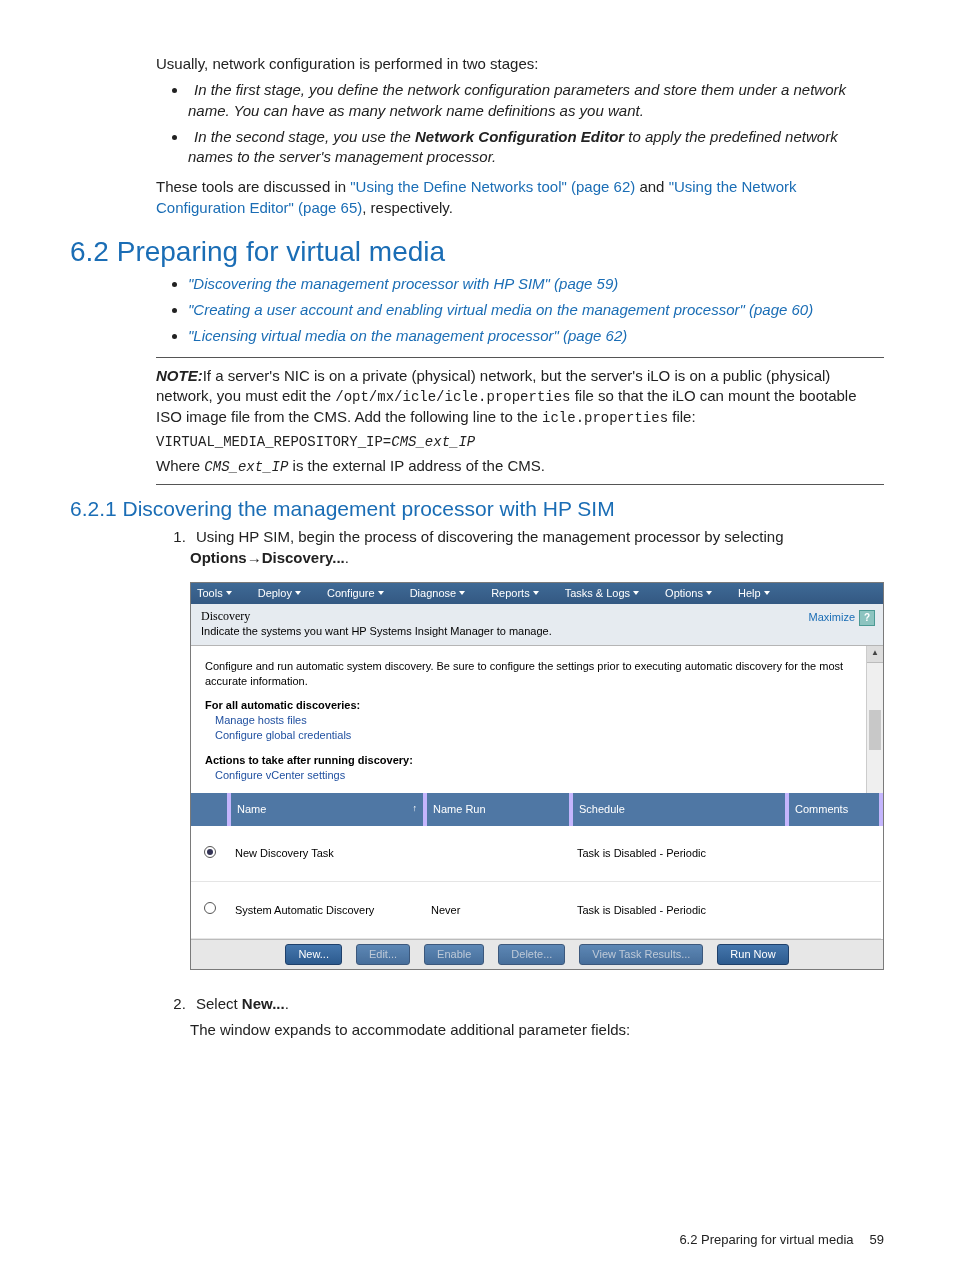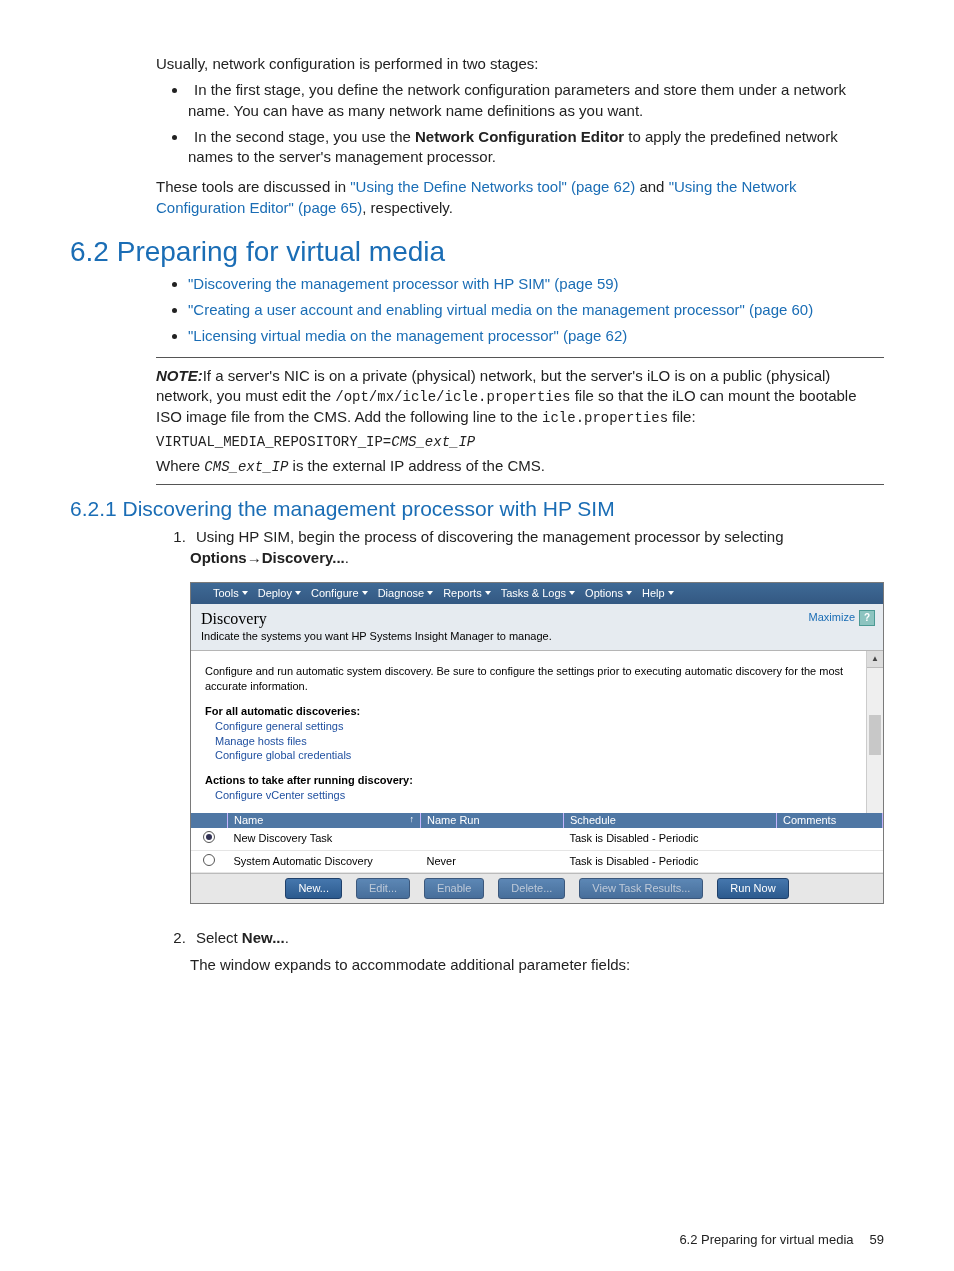--- a/index.html
+++ b/index.html
@@ -26,20 +26,21 @@
     line-height: 1.35;
   }
   ul {
     margin: 6px 0 10px 0;
     padding-left: 32px;
   }
   ul li {
     margin: 6px 0;
     font-size: 15px;
     line-height: 1.35;
+    font-style: italic;
   }
   ol {
     margin: 6px 0 10px 0;
     padding-left: 34px;
   }
   ol li {
     margin: 6px 0;
     font-size: 15px;
     line-height: 1.35;
   }
@@ -91,22 +92,22 @@
     width: 692px;
     margin: 14px auto 24px auto;
     font-size: 11px;
     color: #000;
     border: 1px solid #7a7a7a;
   }
   .sim-menubar {
     background: linear-gradient(to bottom, #3f6a96, #335882);
     color: #fff;
     display: flex;
-    padding: 3px 22px;
-    gap: 10px;
+    padding: 3px 6px;
+    gap: 26px;
     font-size: 11px;
   }
   .sim-menuitem {
     display: flex;
     align-items: center;
     gap: 3px;
   }
   .caret-down {
     display: inline-block;
     width: 0; height: 0;
@@ -115,21 +116,21 @@
     border-top: 4px solid #fff;
   }
   .sim-header {
     background: #e6ebf0;
     padding: 4px 10px 6px 10px;
     border-bottom: 1px solid #b5b5b5;
     position: relative;
   }
   .sim-header h4 {
     margin: 0;
-    font-size: 16px;
+    font-size: 12px;
     font-family: Georgia, serif;
     font-weight: normal;
   }
   .maxicon {
     position: absolute;
     right: 8px;
     top: 6px;
     display: flex;
     align-items: center;
     gap: 4px;
@@ -202,31 +203,31 @@
   .sim-table {
     width: 100%;
     border-collapse: collapse;
     font-size: 11px;
     margin-top: 0;
   }
   .sim-table th {
     background: #4f77a4;
     color: #fff;
     text-align: left;
-    padding: 0 6px;
+    padding: 9px 6px;
     font-weight: normal;
-    border-right: 1px solid #c4b5fd;
+    border-right: 4px solid #c4b5fd;
     font-size: 11px;
   }
   .sim-table th .sort-icon {
     float: right;
     font-size: 9px;
   }
   .sim-table td {
-    padding: 3px 6px;
+    padding: 20px 6px;
     border-bottom: 1px solid #e5e5e5;
   }
   .sim-table td.sel-col {
     width: 20px;
     text-align: center;
   }
   .radio-dot {
     display: inline-block;
     width: 10px;
     height: 10px;
@@ -354,21 +355,20 @@
             </div>
           </div>
           <div class="sim-body">
             <div class="sim-scrollbar">
               <div class="sb-btn">▲</div>
               <div class="sb-thumb"></div>
             </div>
             <p style="padding-right:18px;">Configure and run automatic system discovery. Be sure to configure the settings prior to executing automatic discovery for the most accurate information.</p>
             <div class="sect">
               <div class="sect-title">For all automatic discoveries:</div>
-              <a class="conf-link">Configure general settings</a>
               <a class="conf-link">Manage hosts files</a>
               <a class="conf-link">Configure global credentials</a>
             </div>
             <div class="sect">
               <div class="sect-title">Actions to take after running discovery:</div>
               <a class="conf-link">Configure vCenter settings</a>
             </div>
           </div>
           <table class="sim-table">
             <tbody>

